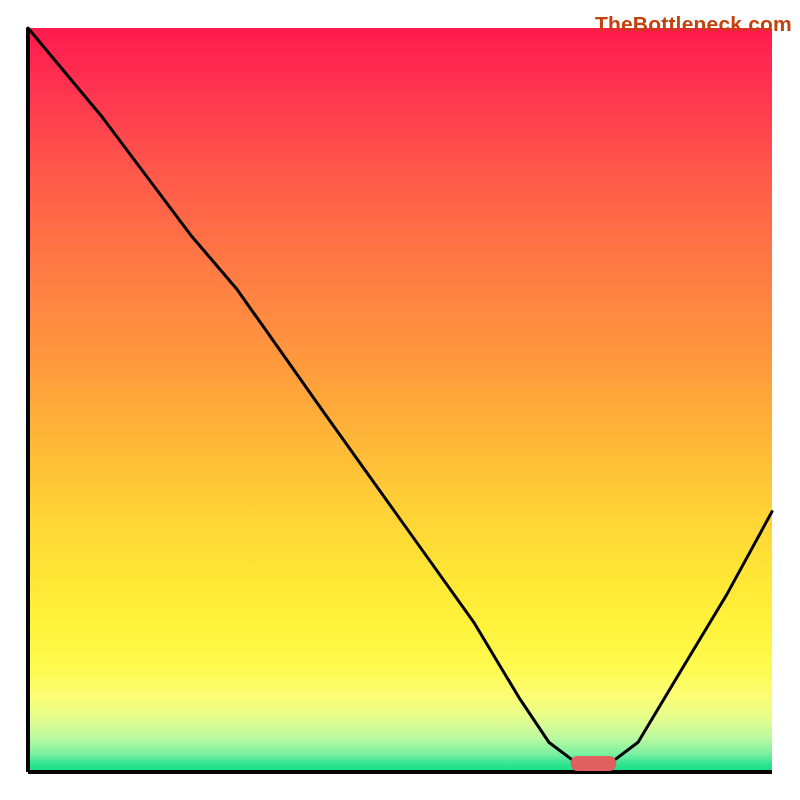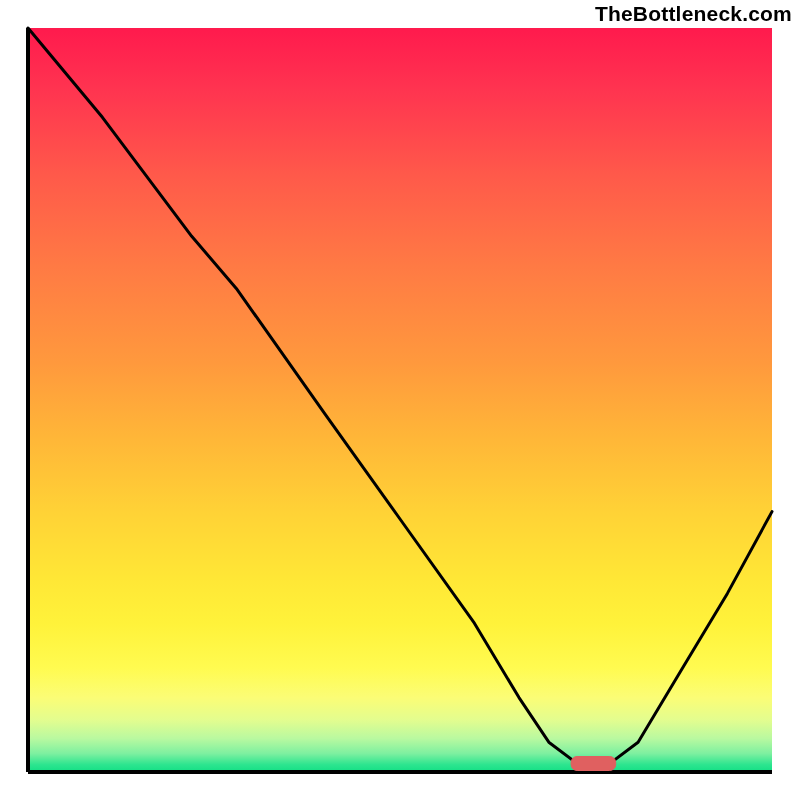--- a/index.html
+++ b/index.html
@@ -10,25 +10,25 @@
     background: #ffffff;
     font-family: Arial, Helvetica, sans-serif;
   }
   .container {
     position: relative;
     width: 800px;
     height: 800px;
   }
   .watermark {
     position: absolute;
-    top: 2px;
+    top: 12px;
     right: 8px;
     font-size: 21px;
     font-weight: bold;
-    color: #000000;
+    color: #c2410c;
     letter-spacing: 0.2px;
     z-index: 50;
     margin-left: 12px;
   }
   .plot-area {
     position: absolute;
     left: 28px;
     top: 28px;
     width: 744px;
     height: 744px;

